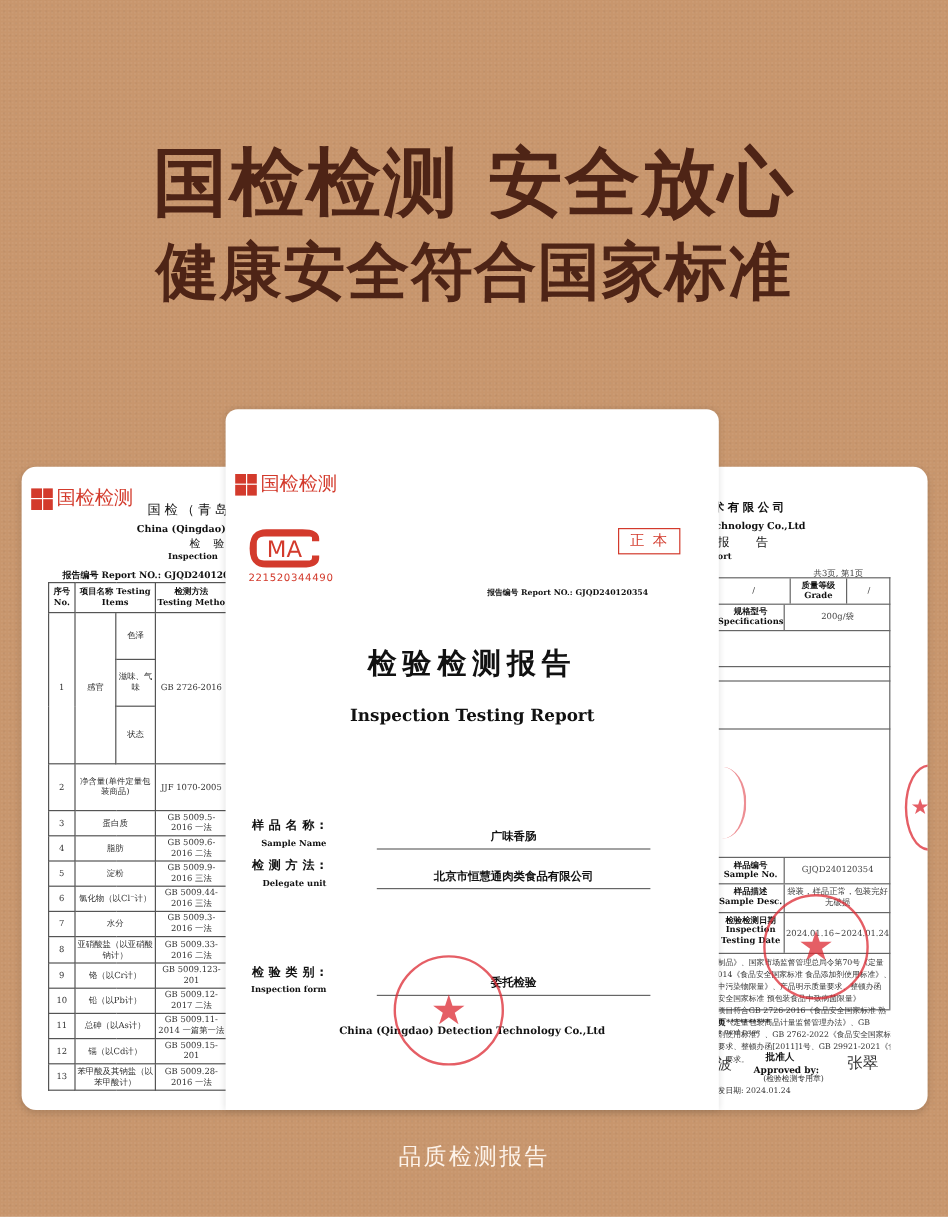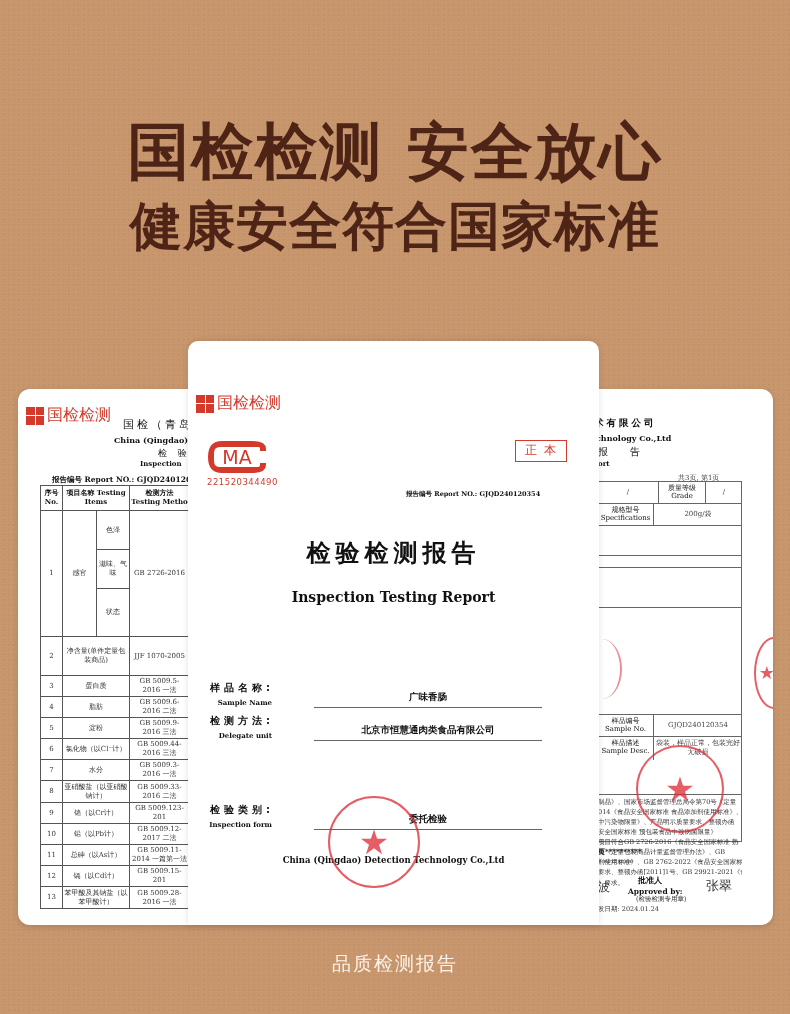--- a/index.html
+++ b/index.html
@@ -72,21 +72,21 @@
 
     
     .rd { position: absolute; left: 598px; top: 389px; width: 175px; height: 536px; overflow: hidden; }
     .rd .co-cn { position: absolute; left: -4px; top: 28px; font-size: 9.5px; font-weight: bold; font-family: "DejaVu Serif", serif; white-space: nowrap; letter-spacing: 3px; }
     .rd .co-en { position: absolute; left: -2px; top: 44px; font-size: 8px; font-weight: bold; font-family: "DejaVu Serif", serif; white-space: nowrap; }
     .rd .rep-cn { position: absolute; left: 0; top: 56px; font-size: 10px; font-family: Liberation Mono, monospace; letter-spacing: 8px; white-space: nowrap; }
     .rd .rep-en { position: absolute; left: 0; top: 70px; font-size: 7px; font-weight: bold; font-family: "DejaVu Serif", serif; }
     .rd .page { position: absolute; left: 80px; top: 84px; font-size: 7px; font-family: "DejaVu Serif", serif; color: #444; white-space: nowrap; }
     .rd .tbl { position: absolute; left: 0; top: 92px; width: 144px; border-right: 1px solid #666; height: 360px; }
     .rd .row { position: absolute; left: 0; width: 144px; border-top: 1px solid #666; font-family: "DejaVu Serif", serif; font-size: 7px; }
-    .rd .row .k { position: absolute; left: 0; width: 55px; text-align: center; font-weight: normal; line-height: 1.2; }
+    .rd .row .k { position: absolute; left: 0; width: 55px; text-align: center; font-weight: bold; line-height: 1.2; }
     .rd .row .v { position: absolute; left: 56px; right: 0; text-align: center; color: #444; line-height: 1.3; }
     .rd .row .sep { position: absolute; left: 55px; top: 0; bottom: 0; border-left: 1px solid #666; }
     .rd .concl { position: absolute; left: 0; width: 144px; top: 328px; font-size: 6.5px; line-height: 1.55; color: #333; font-family: "DejaVu Serif", serif; white-space: nowrap; overflow: hidden; }
     .rd .foot1 { position: absolute; left: 0; top: 458px; font-size: 7px; font-weight: bold; font-family: "DejaVu Serif", serif; }
     .rd .foot2 { position: absolute; left: 0; top: 468px; font-size: 6px; font-style: italic; font-family: "DejaVu Serif", serif; color: #444; }
     .rd .sig1 { position: absolute; left: 0; top: 490px; font-size: 12px; font-family: "DejaVu Serif", serif; color: #333; }
     .rd .appr-cn { position: absolute; left: 40px; top: 486px; font-size: 8px; font-weight: bold; }
     .rd .appr-en { position: absolute; left: 30px; top: 498px; font-size: 7.5px; font-weight: bold; font-family: "DejaVu Serif", serif; }
     .rd .sig2 { position: absolute; left: 108px; top: 488px; font-size: 13px; font-family: "DejaVu Serif", serif; color: #333; }
 
@@ -230,20 +230,25 @@
     <div class="row" style="top:233px;height:22px;">
       <span class="k" style="top:2px;">样品编号 Sample No.</span>
       <span class="sep"></span>
       <span class="v" style="top:6px;">GJQD240120354</span>
     </div>
     <div class="row" style="top:255px;height:24px;">
       <span class="k" style="top:2px;">样品描述 Sample Desc.</span>
       <span class="sep"></span>
       <span class="v" style="top:2px;">袋装，样品正常，包装完好无破损</span>
     </div>
+    <div class="row" style="top:279px;height:34px;">
+      <span class="k" style="top:2px;">检验检测日期 Inspection Testing Date</span>
+      <span class="sep"></span>
+      <span class="v" style="top:13px;">2024.01.16~2024.01.24</span>
+    </div>
     <div class="row" style="top:313px;height:1px;"></div>
     <div class="row" style="top:360px;height:1px;"></div>
     <div class="concl" style="top:316px;">
       <div>制品》、国家市场监督管理总局令第70号《定量</div>
       <div>014《食品安全国家标准 食品添加剂使用标准》、</div>
       <div>中污染物限量》、产品明示质量要求、整顿办函</div>
       <div>安全国家标准 预包装食品中致病菌限量》</div>
       <div>项目符合GB 2726-2016《食品安全国家标准 熟</div>
       <div>号《定量包装商品计量监督管理办法》、GB</div>
       <div>剂使用标准》、GB 2762-2022《食品安全国家标</div>

